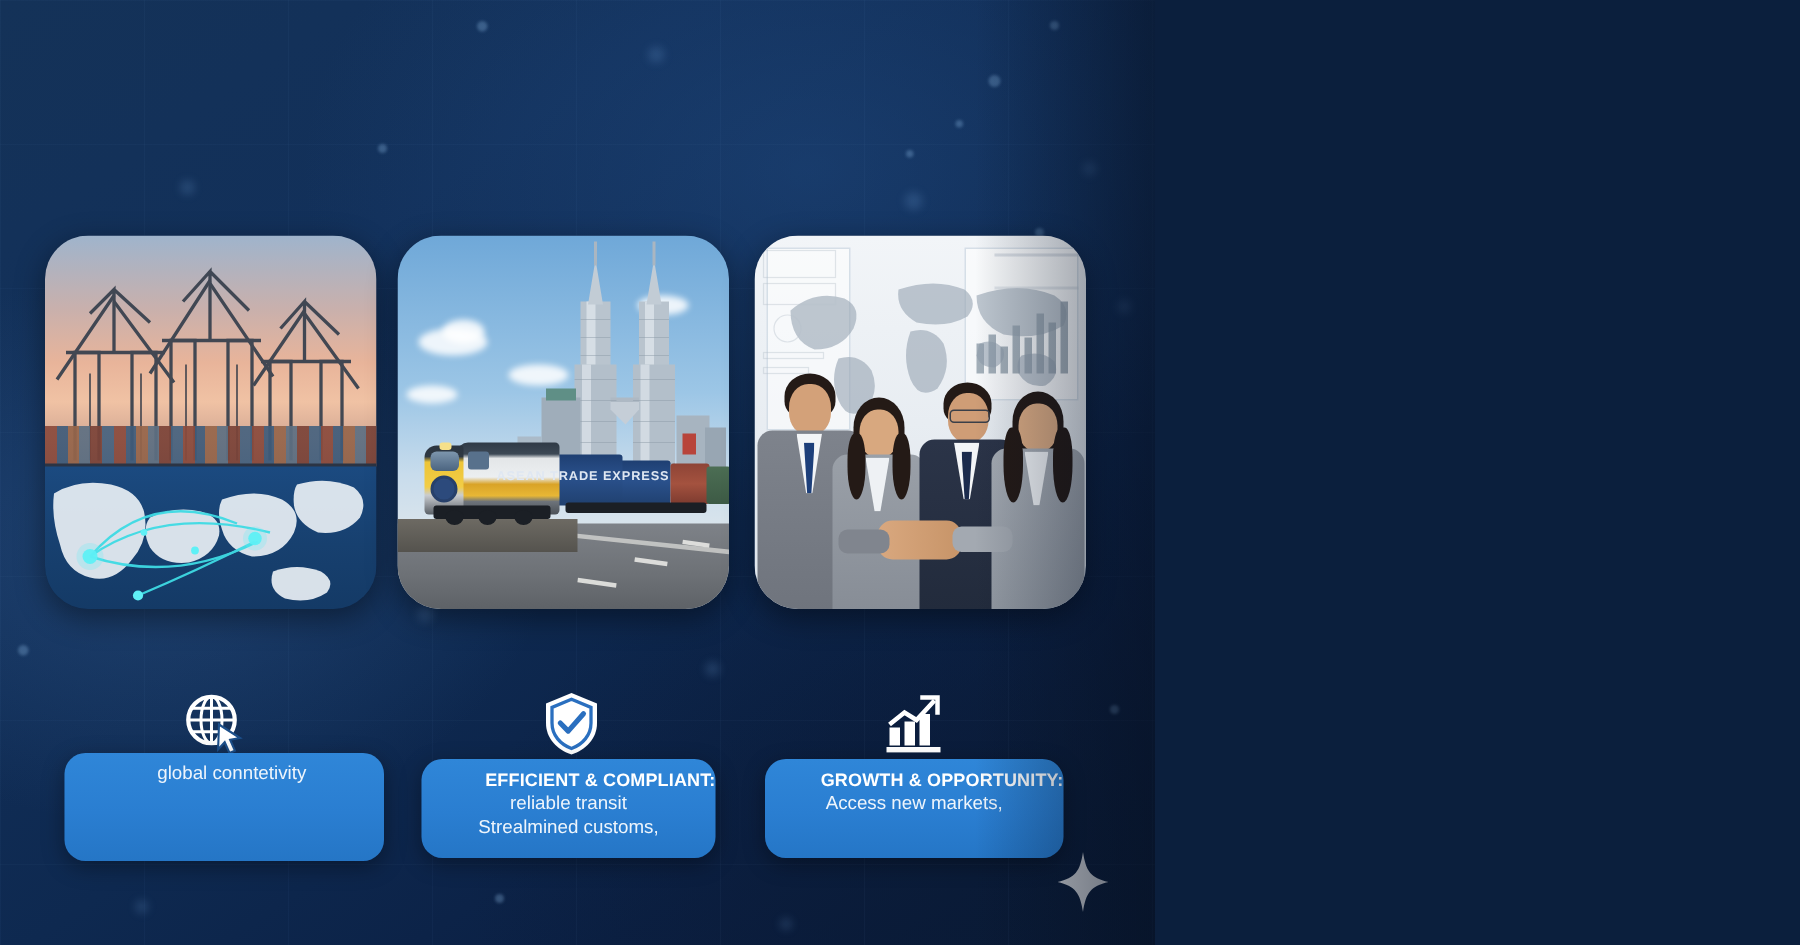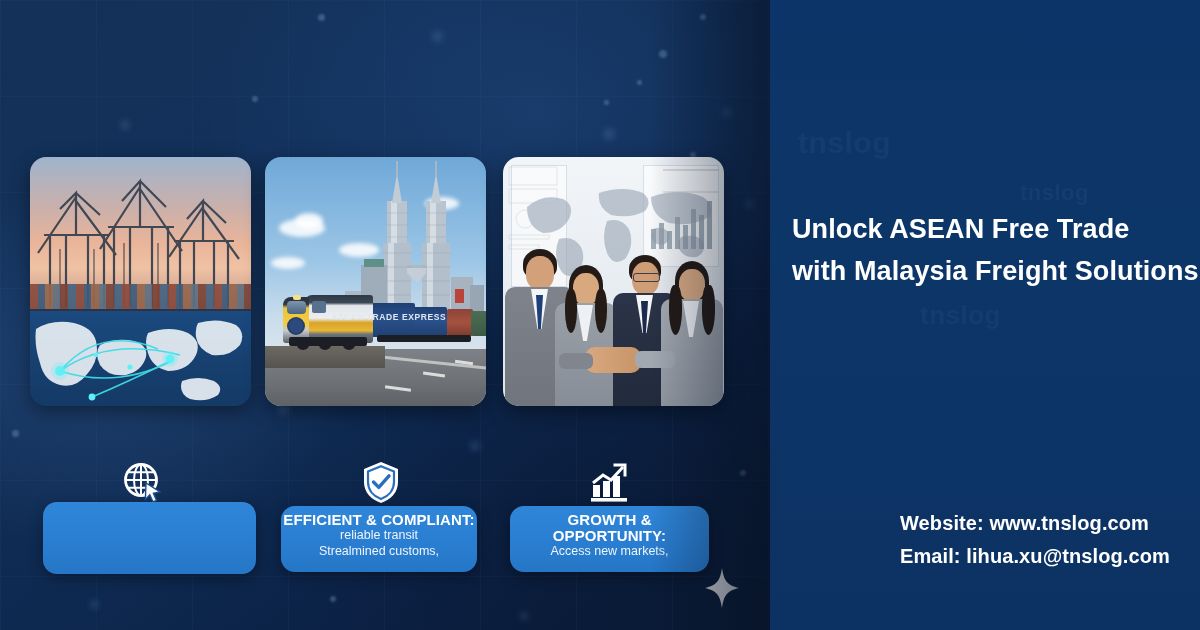--- a/index.html
+++ b/index.html
@@ -29,21 +29,21 @@
       linear-gradient(to bottom,rgba(120,170,225,.035) 1px,transparent 1px);
     background-size:96px 96px;
   }
   .left-edge-shade{
     position:absolute;right:0;top:0;width:120px;height:630px;
     background:linear-gradient(to right,rgba(6,16,34,0) 0%,rgba(6,16,34,.55) 100%);
   }
 
   
   .photo{
-    position:absolute;border-radius:16px;overflow:hidden;
+    position:absolute;border-radius:29px;overflow:hidden;
     box-shadow:0 6px 20px rgba(0,0,0,.42);
     background:#11294d;
   }
   #photo-port{left:30px;top:157px;width:221px;height:249px;}
   #photo-train{left:265px;top:157px;width:221px;height:249px;}
   #photo-team{left:503px;top:157px;width:221px;height:249px;}
 
   
   .port-sky{
     position:absolute;left:0;top:0;width:100%;height:62%;
@@ -96,21 +96,21 @@
     background:linear-gradient(to bottom,#2f86d8 0%,#2a7ed1 55%,#2576c6 100%);
     box-shadow:0 4px 14px rgba(0,0,0,.35);
     color:#ffffff;
   }
   #feat-0{left:43px;top:502px;width:213px;height:72px;}
   #feat-1{left:281px;top:506px;width:196px;height:66px;}
   #feat-2{left:510px;top:506px;width:199px;height:66px;}
   .feat-inner{position:absolute;left:0;right:0;top:6px;text-align:center;}
   #feat-0 .feat-inner{text-align:center;padding-left:10px;}
   .feat-title{font-size:13px;font-weight:700;line-height:16px;letter-spacing:.1px;}
-  #feat-1 .feat-title,#feat-2 .feat-title{font-size:15px;}
+  #feat-1 .feat-title,#feat-2 .feat-title{font-size:12px;text-align:right;}
   .feat-sub{font-size:12.5px;font-weight:400;line-height:15.5px;color:#eef5fc;}
 
   .feat-icon{position:absolute;width:46px;height:46px;}
   #icon-0{left:120px;top:459px;}
   #icon-1{left:358px;top:459px;}
   #icon-2{left:586px;top:459px;}
 
   
   .sparkle{position:absolute;left:705px;top:568px;width:34px;height:40px;}
 
@@ -391,20 +391,21 @@
         <rect x="7" y="26" width="7" height="12" fill="#ffffff"></rect>
         <rect x="17" y="22" width="7" height="16" fill="#ffffff"></rect>
         <rect x="27" y="17" width="7" height="21" fill="#ffffff"></rect>
         <path d="M7 24 L17 16 L25 21 L37 8" fill="none" stroke="#ffffff" stroke-width="3"></path>
         <path d="M29 6 H39 V16" fill="none" stroke="#ffffff" stroke-width="3" stroke-linecap="square"></path>
       </svg>
     </div>
 
     <div class="feature" id="feat-0">
       <div class="feat-inner">
+        <div class="feat-sub">global conntetivity</div>
       </div>
     </div>
 
     <div class="feature" id="feat-1">
       <div class="feat-inner">
         <div class="feat-title">EFFICIENT &amp; COMPLIANT:</div>
         <div class="feat-sub">reliable transit</div>
         <div class="feat-sub">Strealmined customs,</div>
       </div>
     </div>
@@ -418,29 +419,14 @@
 
     <div class="sparkle">
       <svg width="34" height="40" viewBox="0 0 34 40">
         <path d="M17 0 C19 13 22 17 34 20 C22 23 19 27 17 40 C15 27 12 23 0 20 C12 17 15 13 17 0 Z" fill="#c3c6cb"></path>
       </svg>
     </div>
 
     <div class="left-edge-shade"></div>
   </div>
 
-  <div class="right-panel">
-    <div class="ghost" style="left:28px;top:126px;">tnslog</div>
-    <div class="ghost" style="left:250px;top:180px;font-size:22px;">tnslog</div>
-    <div class="ghost" style="left:150px;top:300px;font-size:26px;">tnslog</div>
-
-    <div class="headline">
-      <span class="ln">Unlock ASEAN Free Trade</span>
-      <span class="ln">with Malaysia Freight Solutions</span>
-    </div>
-
-    <div class="contact">
-      <span class="ln">Website: www.tnslog.com</span>
-      <span class="ln">Email: lihua.xu@tnslog.com</span>
-    </div>
-  </div>
 
 </div>
 
 </body></html>

